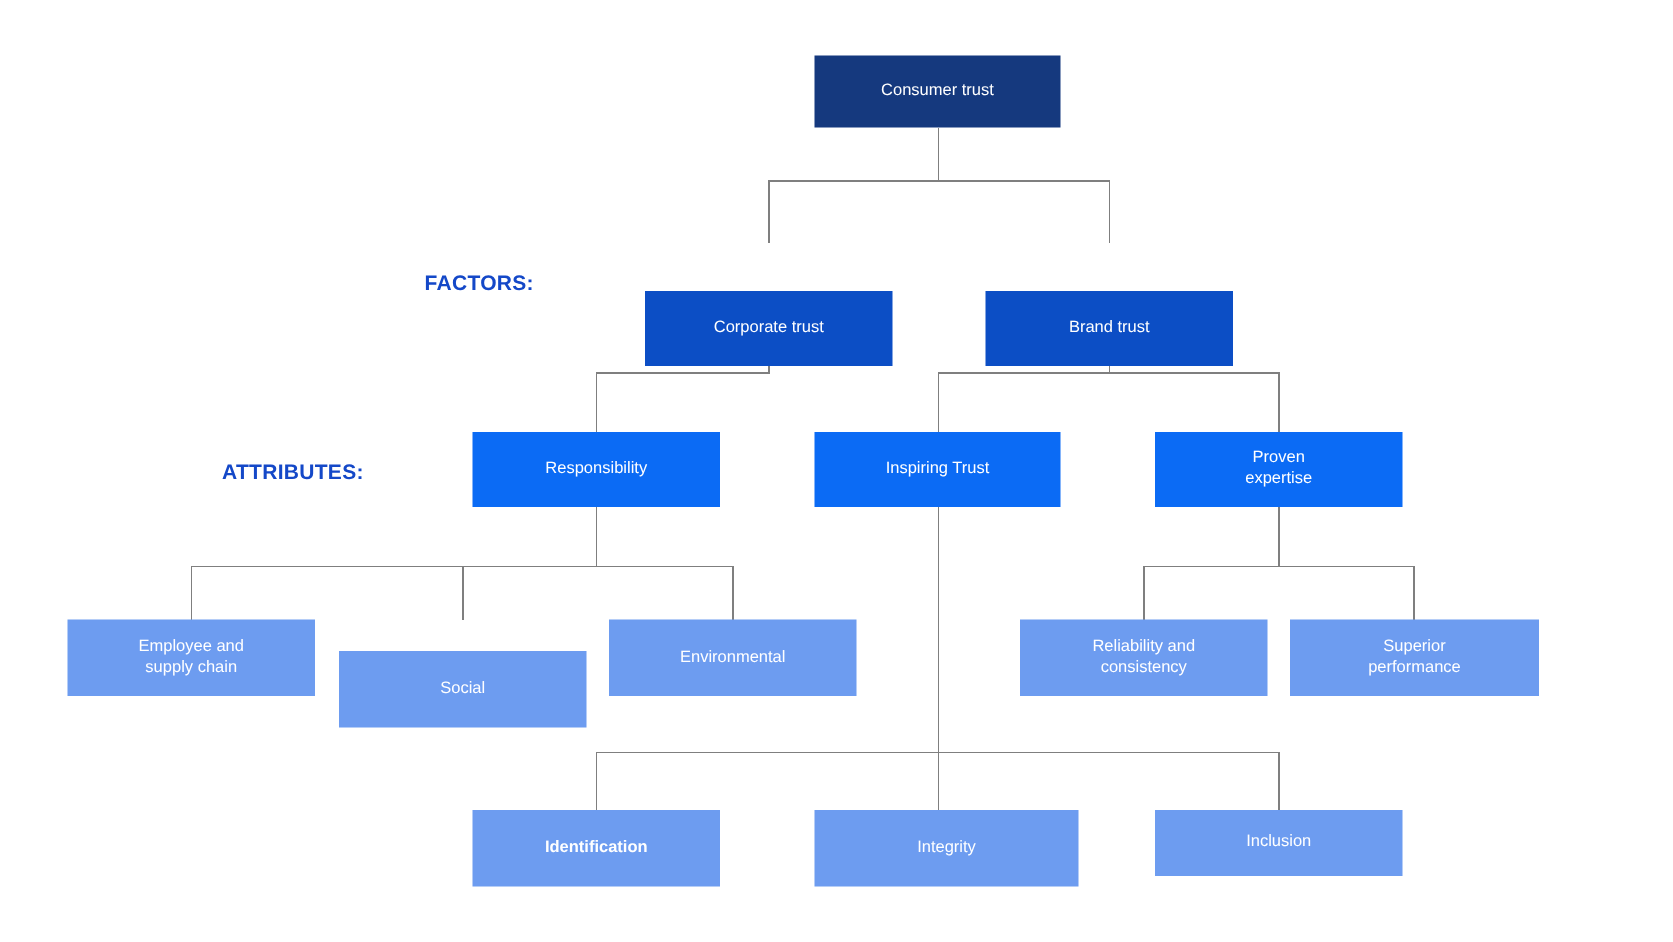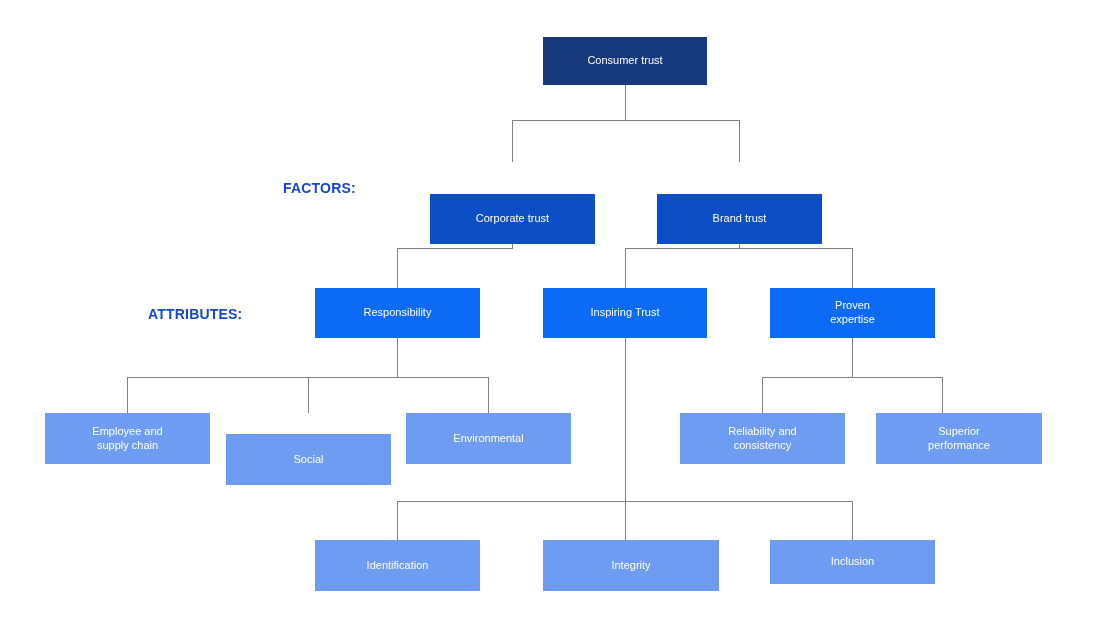--- a/index.html
+++ b/index.html
@@ -80,20 +80,20 @@
   <div class="node l3" style="left:543px; top:288px; width:164px; height:50px;">Inspiring Trust</div>
   <div class="node l3" style="left:770px; top:288px; width:165px; height:50px;">Proven
 expertise</div>
 
   <div class="node l4" style="left:45px; top:413px; width:165px; height:51px;">Employee and
 supply chain</div>
   <div class="node l4" style="left:226px; top:413px; width:165px; height:51px;margin-top:21px;">Social</div>
   <div class="node l4" style="left:406px; top:413px; width:165px; height:51px;">Environmental</div>
   <div class="node l4" style="left:680px; top:413px; width:165px; height:51px;text-align:center;">Reliability and
 consistency</div>
-  <div class="node l4" style="left:860px; top:413px; width:166px; height:51px;margin-left:16px;">Superior
+  <div class="node l4" style="left:860px; top:413px; width:166px; height:51px;">Superior
 performance</div>
 
-  <div class="node l4" style="left:315px; top:540px; width:165px; height:51px;">Identification</div>
+  <div class="node l4" style="left:315px; top:540px; width:165px; height:51px;font-weight:bold;">Identification</div>
   <div class="node l4" style="left:543px; top:540px; width:176px; height:51px;">Integrity</div>
   <div class="node l4" style="left:770px; top:540px; width:165px; height:44px;">Inclusion</div>
 
 </div>
 
 </body></html>

